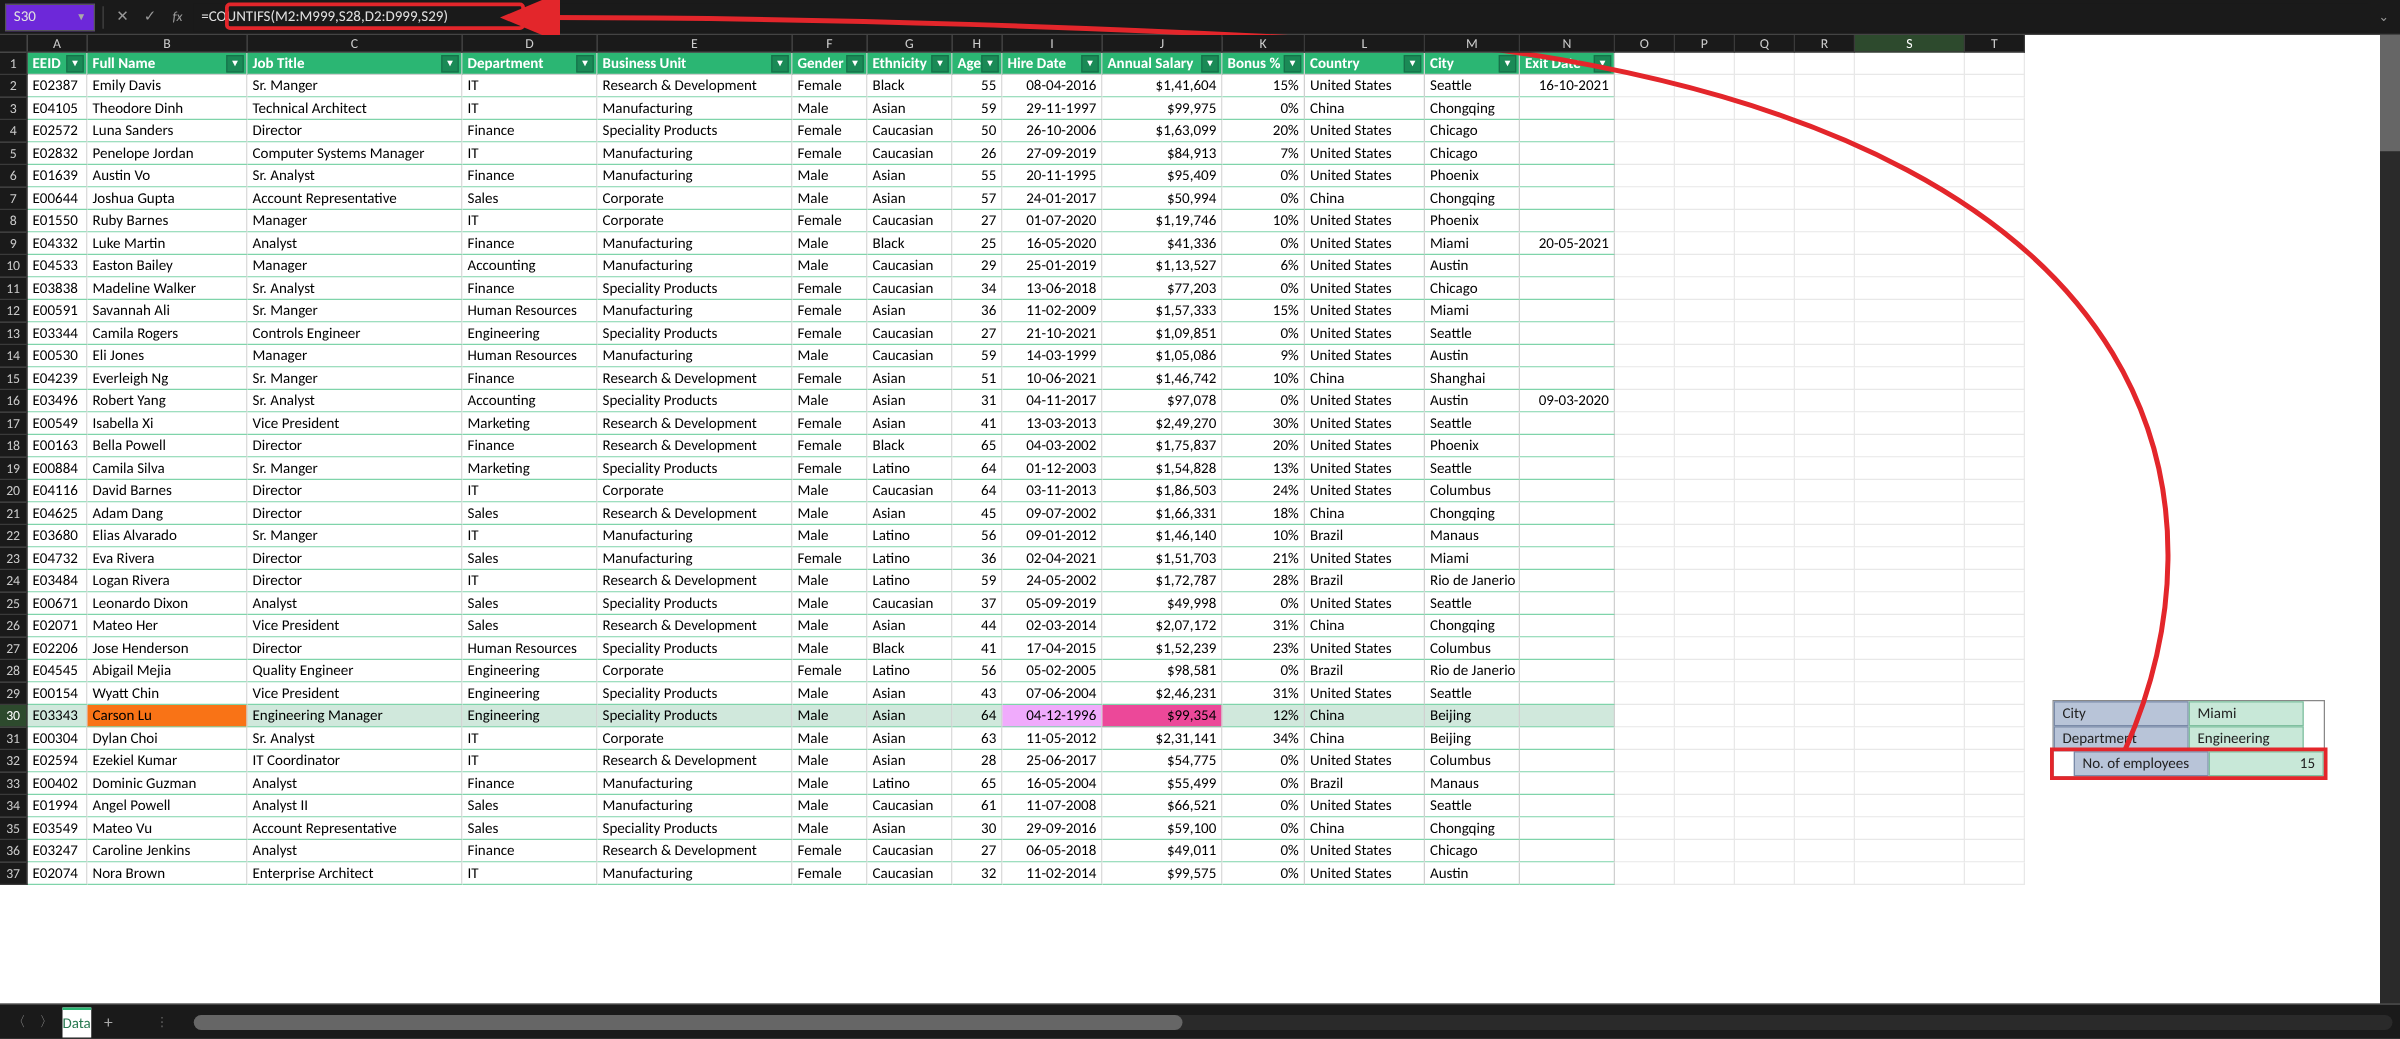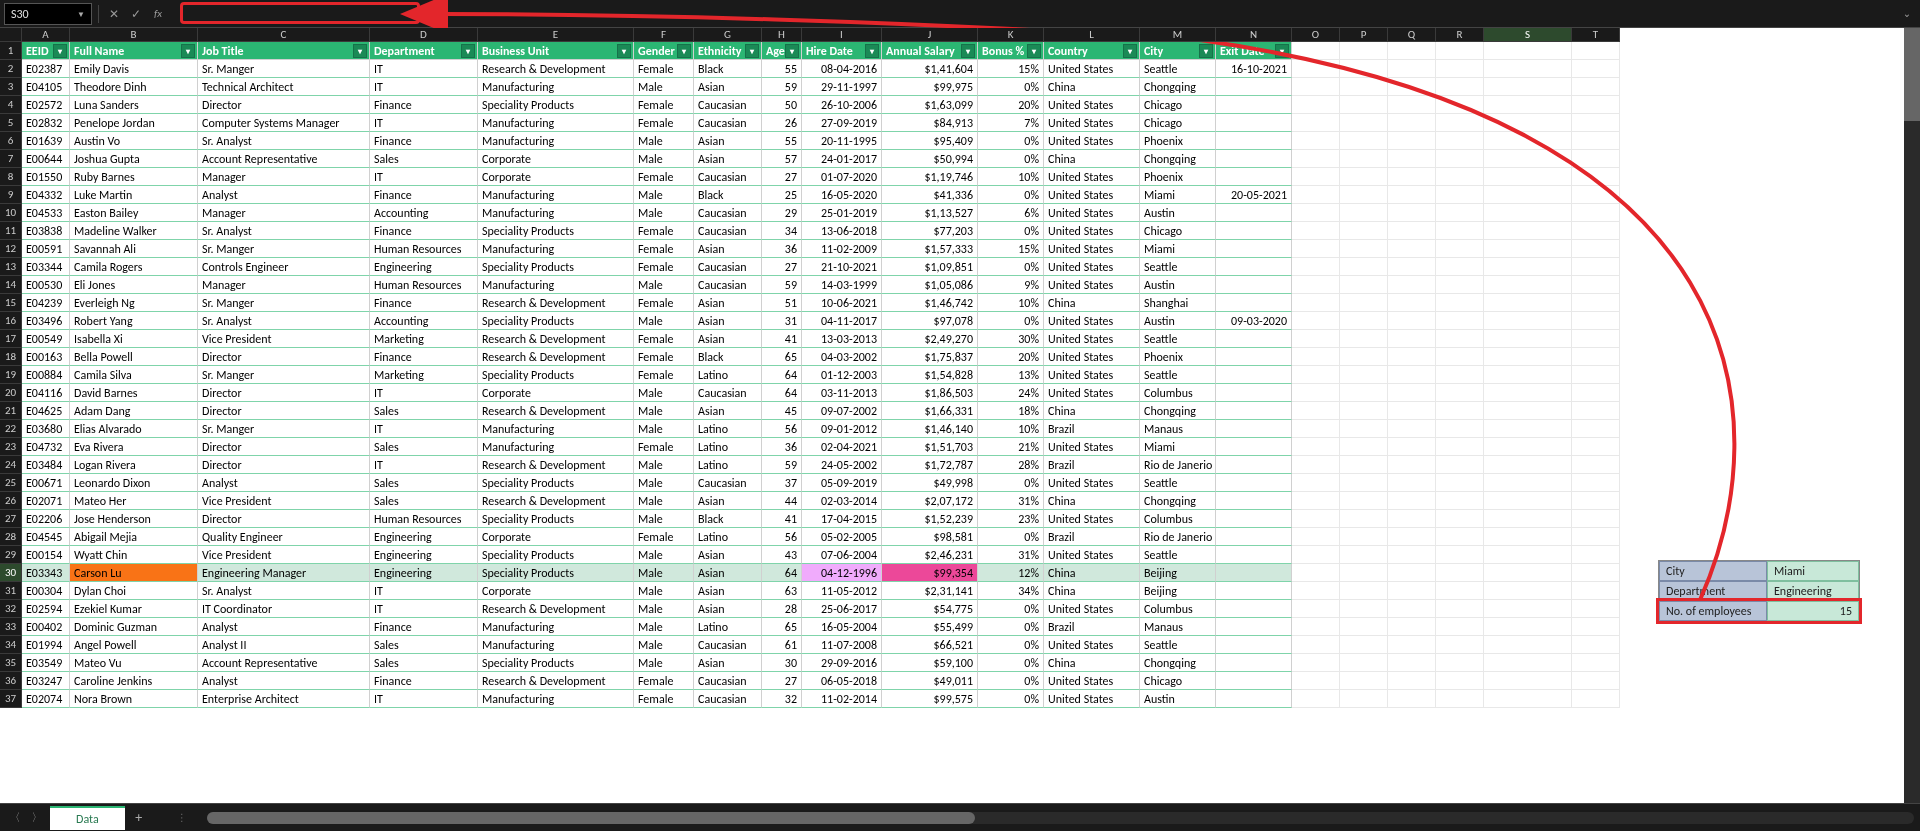--- a/index.html
+++ b/index.html
@@ -1,20 +1,20 @@
 <!DOCTYPE html>
 <html><head>
 <meta charset="utf-8">
 <style>
 * { margin:0; padding:0; box-sizing:border-box; font-family:"Segoe UI",Calibri,Arial,sans-serif; }
 body { background:#1a1a1a; width:1920px; height:831px; overflow:hidden; position:relative; color:#e0e0e0; }
 
 
 .fbar { display:flex; align-items:center; height:28px; background:#1a1a1a; border-bottom:1px solid #444; padding:0 4px; gap:4px; }
-.namebox { width:88px; height:22px; background:#000000; border:1px solid #555; color:#e0e0e0; font-size:12px; padding:2px 6px; display:flex; align-items:center; justify-content:space-between; }
+.namebox { width:72px; height:22px; background:#6d28d9; border:1px solid #555; color:#e0e0e0; font-size:12px; padding:2px 6px; display:flex; align-items:center; justify-content:space-between; }
 .namebox .dd { font-size:8px; color:#aaa; }
 .fdiv { width:1px; height:18px; background:#444; margin:0 2px; }
 .fbtn { width:18px; height:18px; display:flex; align-items:center; justify-content:center; font-size:12px; color:#999; cursor:pointer; }
 .fbtn.fx { font-style:italic; font-size:11px; }
 .formula-in { flex:1; height:22px; background:#1a1a1a; border:none; color:#e0e0e0; font-size:12px; padding:2px 6px; outline:none; }
 .fexp { width:18px; height:18px; display:flex; align-items:center; justify-content:center; font-size:10px; color:#999; margin-left:auto; }
 
 
 .gridwrap { position:absolute; top:28px; left:0; right:0; bottom:28px; background:#fff; overflow:hidden; }
 .grid { display:grid; font-size:12px; color:#000; }
@@ -31,30 +31,30 @@
 .thdr { background:#2bb673 !important; color:#fff !important; font-weight:600; position:relative;text-align:center; }
 .thdr .fdrop { position:absolute; right:2px; top:2px; width:14px; height:14px; background:#1a8a56; display:flex; align-items:center; justify-content:center; font-size:8px; color:#fff; border:1px solid #16724a; }
 .tcell { border-bottom:1px solid #7fd4aa; }
 
 
 .mini { position:absolute; right:60px; top:560px; border:1px solid #888; font-size:12px; }
 .mini .r { display:flex; }
 .mini .lbl { width:108px; background:#b8c4d8; border:1px solid #7a8aa8; padding:2px 6px; color:#222; }
 .mini .val { width:92px; background:#c8e8d8; border:1px solid #7fbf9f; padding:2px 6px; color:#222; text-align:left; }
 .mini .r.result .val { text-align:right; font-weight:500; }
-.mini .r.result { outline:3px solid #e3262b; }
+.mini .r.result { outline:3px solid #e3262b;padding-left:16px; }
 
 
 .anno-box { position:absolute; border:3px solid #e3262b; border-radius:4px; pointer-events:none; }
 .anno-arrow { position:absolute; pointer-events:none; }
 
 
 .tabsbar { position:absolute; bottom:0; left:0; right:0; height:28px; background:#1a1a1a; display:flex; align-items:center; padding:0 6px; gap:4px; border-top:1px solid #444; }
 .navbtn { width:18px; height:18px; color:#888; font-size:11px; display:flex; align-items:center; justify-content:center; }
-.tab { padding:4px 26px; background:#fff; color:#2a7a52; font-size:12px; border-top:2px solid #2bb673; }
+.tab { padding:4px 0; background:#fff; color:#2a7a52; font-size:12px; border-top:2px solid #2bb673; }
 .tabadd { width:20px; height:20px; color:#aaa; font-size:14px; display:flex; align-items:center; justify-content:center; }
 .hscroll { flex:1; height:12px; background:#2a2a2a; margin-left:20px; border-radius:6px; position:relative; }
 .hscroll .thumb { position:absolute; left:0; width:45%; height:100%; background:#666; border-radius:6px; }
 
 
 .vscroll { position:absolute; right:0; top:28px; bottom:28px; width:16px; background:#2a2a2a; }
 .vscroll .vthumb { position:absolute; top:0; width:100%; height:12%; background:#666; }
 
 
 .ghost { background:#fff; border-right:1px solid #e8e8e8; border-bottom:1px solid #e8e8e8; }
@@ -64,20 +64,21 @@
 
 <div class="fbar">
   <div class="namebox">
     <span>S30</span>
     <span class="dd">▼</span>
   </div>
   <div class="fdiv"></div>
   <div class="fbtn">✕</div>
   <div class="fbtn">✓</div>
   <div class="fbtn fx">fx</div>
+  <input class="formula-in" value="=COUNTIFS(M2:M999,S28,D2:D999,S29)" style="">
   <div class="fexp">⌄</div>
 </div>
 
 <div class="gridwrap">
   <div class="grid" id="grid" style="grid-template-columns: 22px 48px 128px 172px 108px 156px 60px 68px 40px 80px 96px 66px 96px 76px 76px 48px 48px 48px 48px 88px 48px;">
       <div class="corner"></div>
       <div class="colhdr">A</div>
       <div class="colhdr">B</div>
       <div class="colhdr">C</div>
       <div class="colhdr">D</div>

